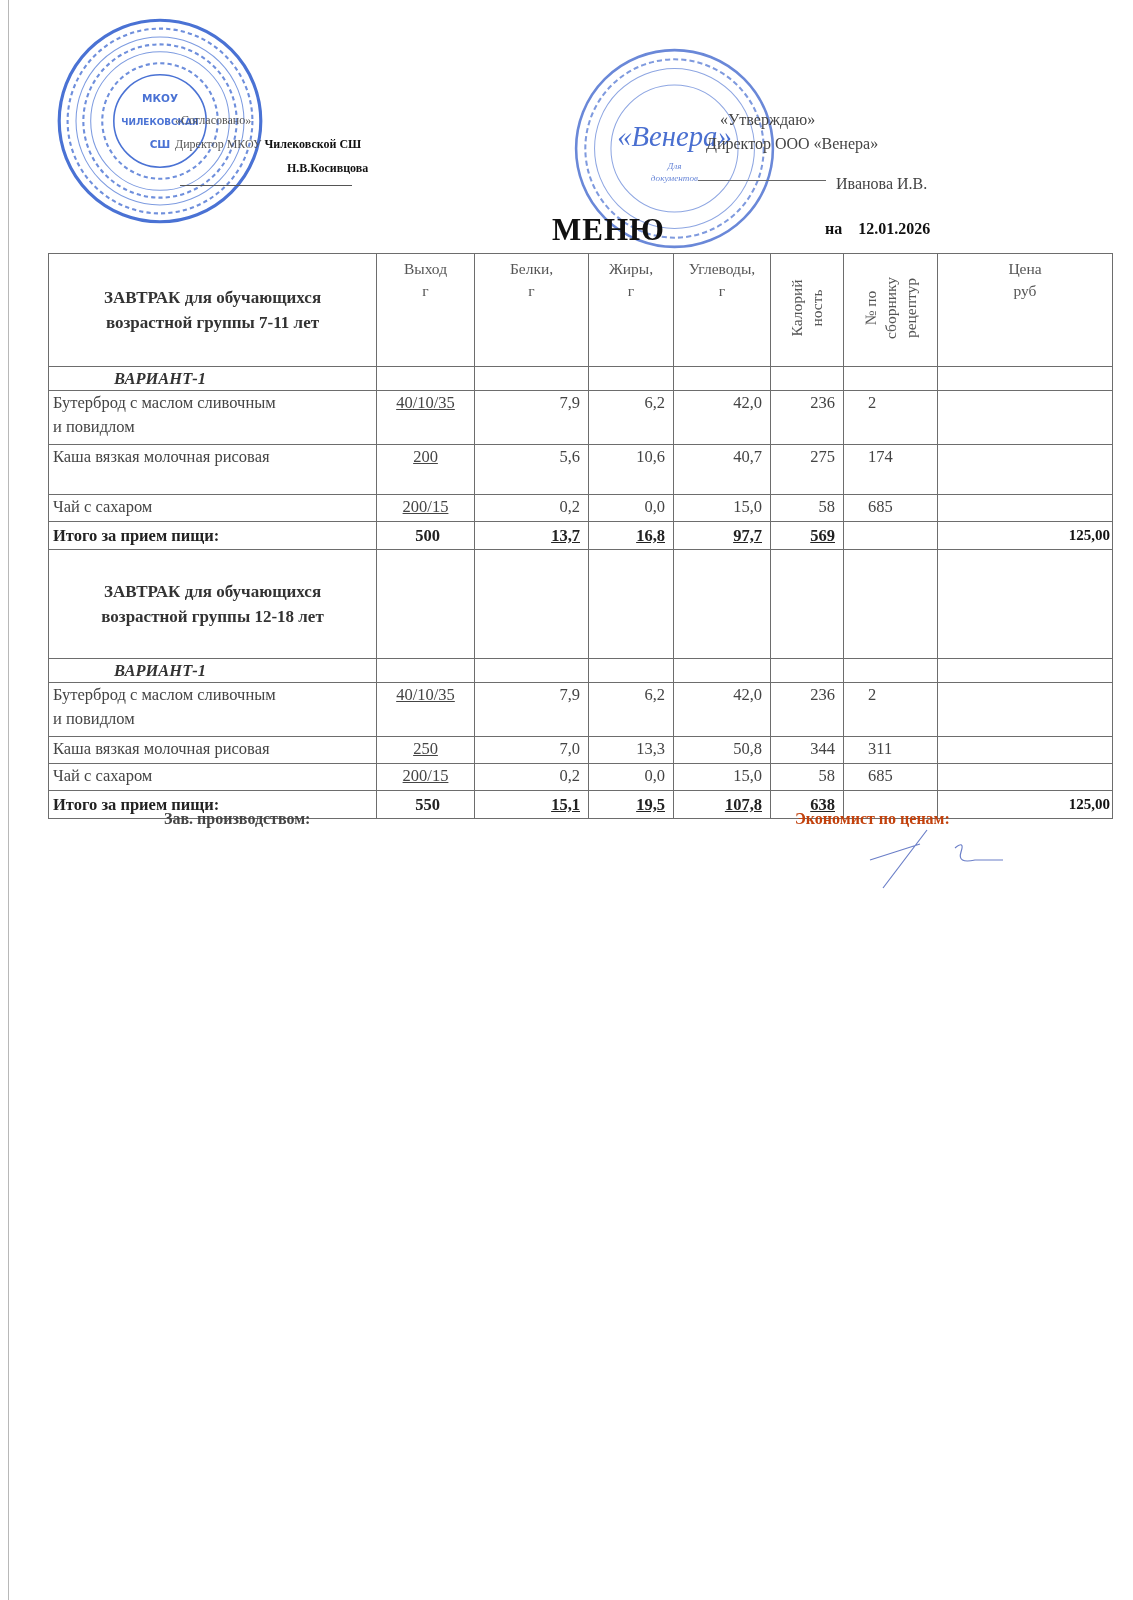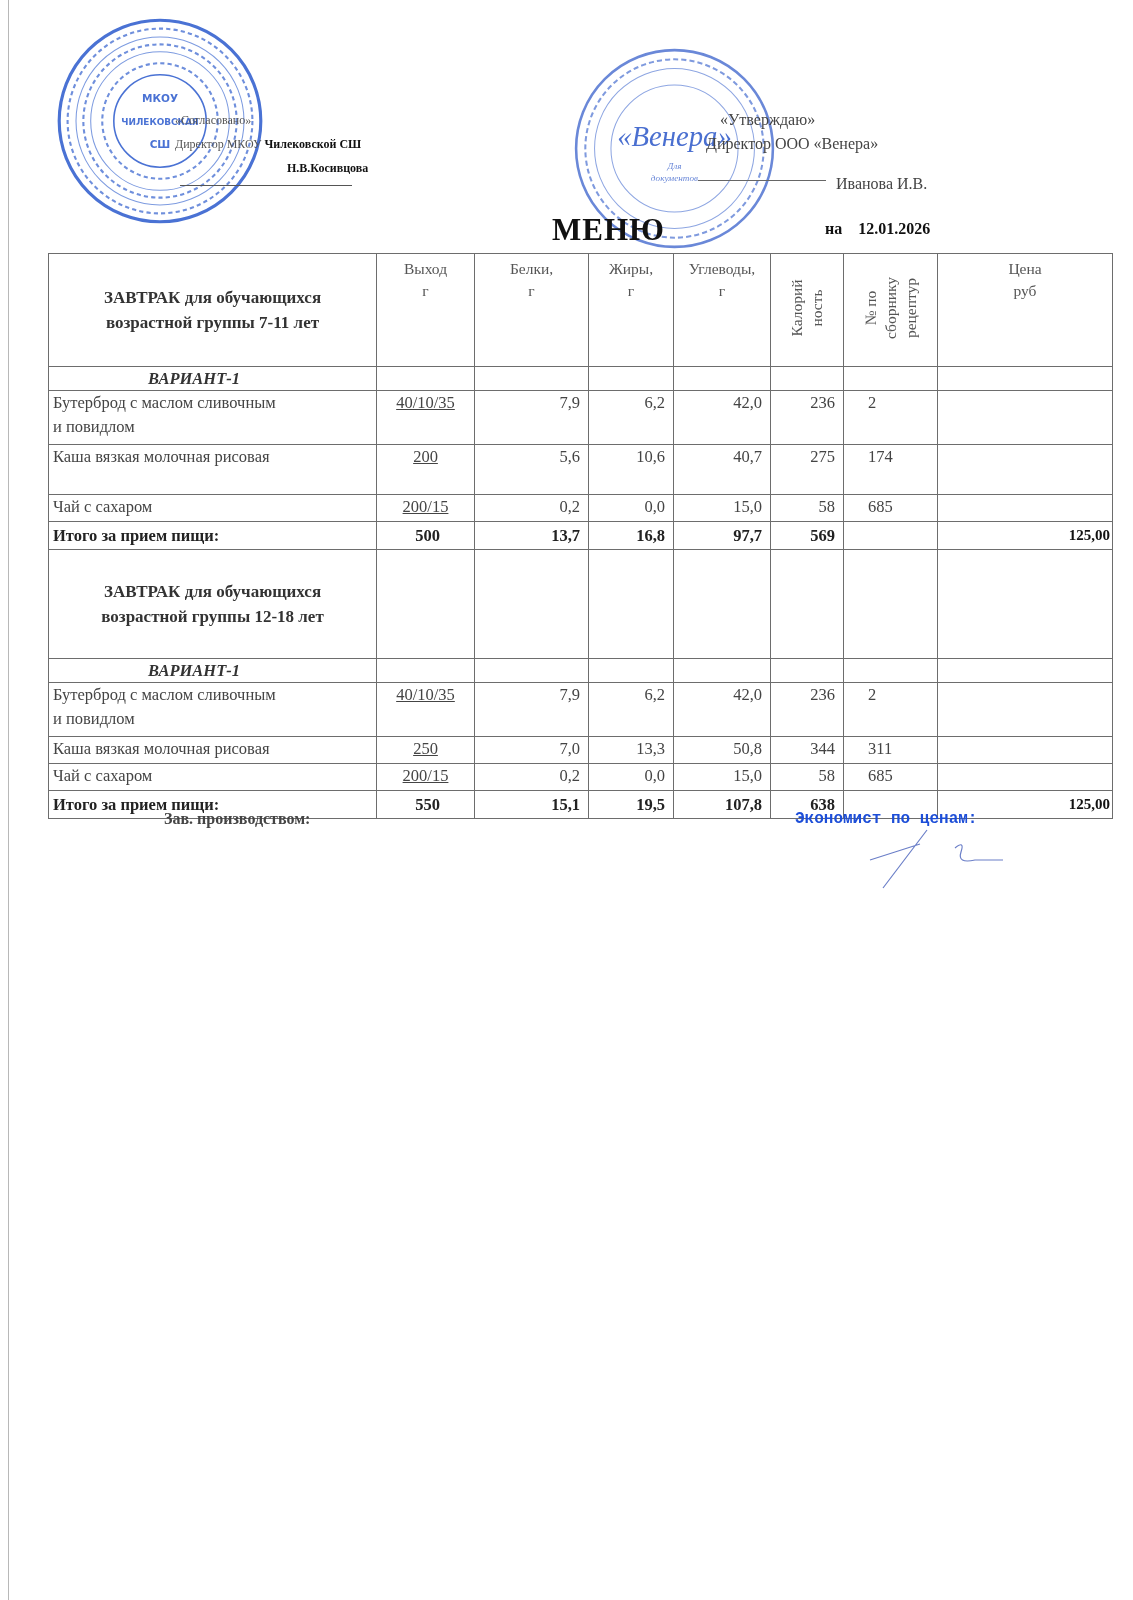--- a/index.html
+++ b/index.html
@@ -46,37 +46,37 @@
   .c-rec { width:94px; }
   .c-price { width:auto; }
 
   tr.hdr td { height:108px; }
   tr.hdr td.title { vertical-align:middle; text-align:center; font-weight:bold; font-size:17px; line-height:25px; color:#333; }
   tr.hdr td.colh { text-align:center; line-height:22px; padding-top:4px; color:#555; font-size:15.5px; }
   .vert-wrap { position:relative; height:100px; }
   .vert { position:absolute; left:50%; top:50%; transform:translate(-50%,-50%) rotate(-90deg); white-space:nowrap; text-align:center; line-height:20px; font-size:15.5px; color:#555; }
 
   tr.variant td { height:23px; }
-  tr.variant td.vname { font-weight:bold; font-style:italic; padding-left:99px; color:#333; font-size:16.5px; line-height:23px;margin-top:32px; }
+  tr.variant td.vname { font-weight:bold; font-style:italic; padding-left:65px; color:#333; font-size:16.5px; line-height:23px;margin-top:32px; }
 
   tr.item td { line-height:24px; }
   tr.item td.num { text-align:right; padding-right:8px; }
   tr.item td.ctr { text-align:center;text-decoration:underline; }
   tr.item td.rec { text-align:left; padding-left:24px; }
   tr.r54 td { height:53px; }
   tr.r50 td { height:49px; }
   tr.r27 td { height:26px; }
 
   tr.total td { height:27px; font-weight:bold; color:#222; line-height:27px; }
-  tr.total td.num { text-align:right; padding-right:8px; }
+  tr.total td.num { text-align:right; padding-right:8px;text-decoration:underline; }
   tr.total td.ctr { text-align:center;padding-left:8px; }
   tr.total td.price { text-align:right; padding-right:2px; font-size:15px; color:#111; }
 
   .footer-left { position:absolute; left:164px; top:810px; font-size:16px; font-weight:bold; color:#444; }
-  .footer-right { position:absolute; left:795px; top:810px; font-size:16px; font-weight:bold; color:#1d4ed8;font-family:Liberation Mono, monospace; }
+  .footer-right { position:absolute; left:795px; top:810px; font-size:16px; font-weight:bold; color:#c2410c; }
   .econ-sig { position:absolute; left:865px; top:822px; width:140px; height:70px; }
 </style>
 </head>
 <body>
 
 <div class="page-edge"></div>
 
 <div class="stamp stamp-left">
   <svg viewBox="0 0 200 200">
     <circle cx="100" cy="100" r="96" fill="none" stroke="#4a72d4" stroke-width="3"></circle>

